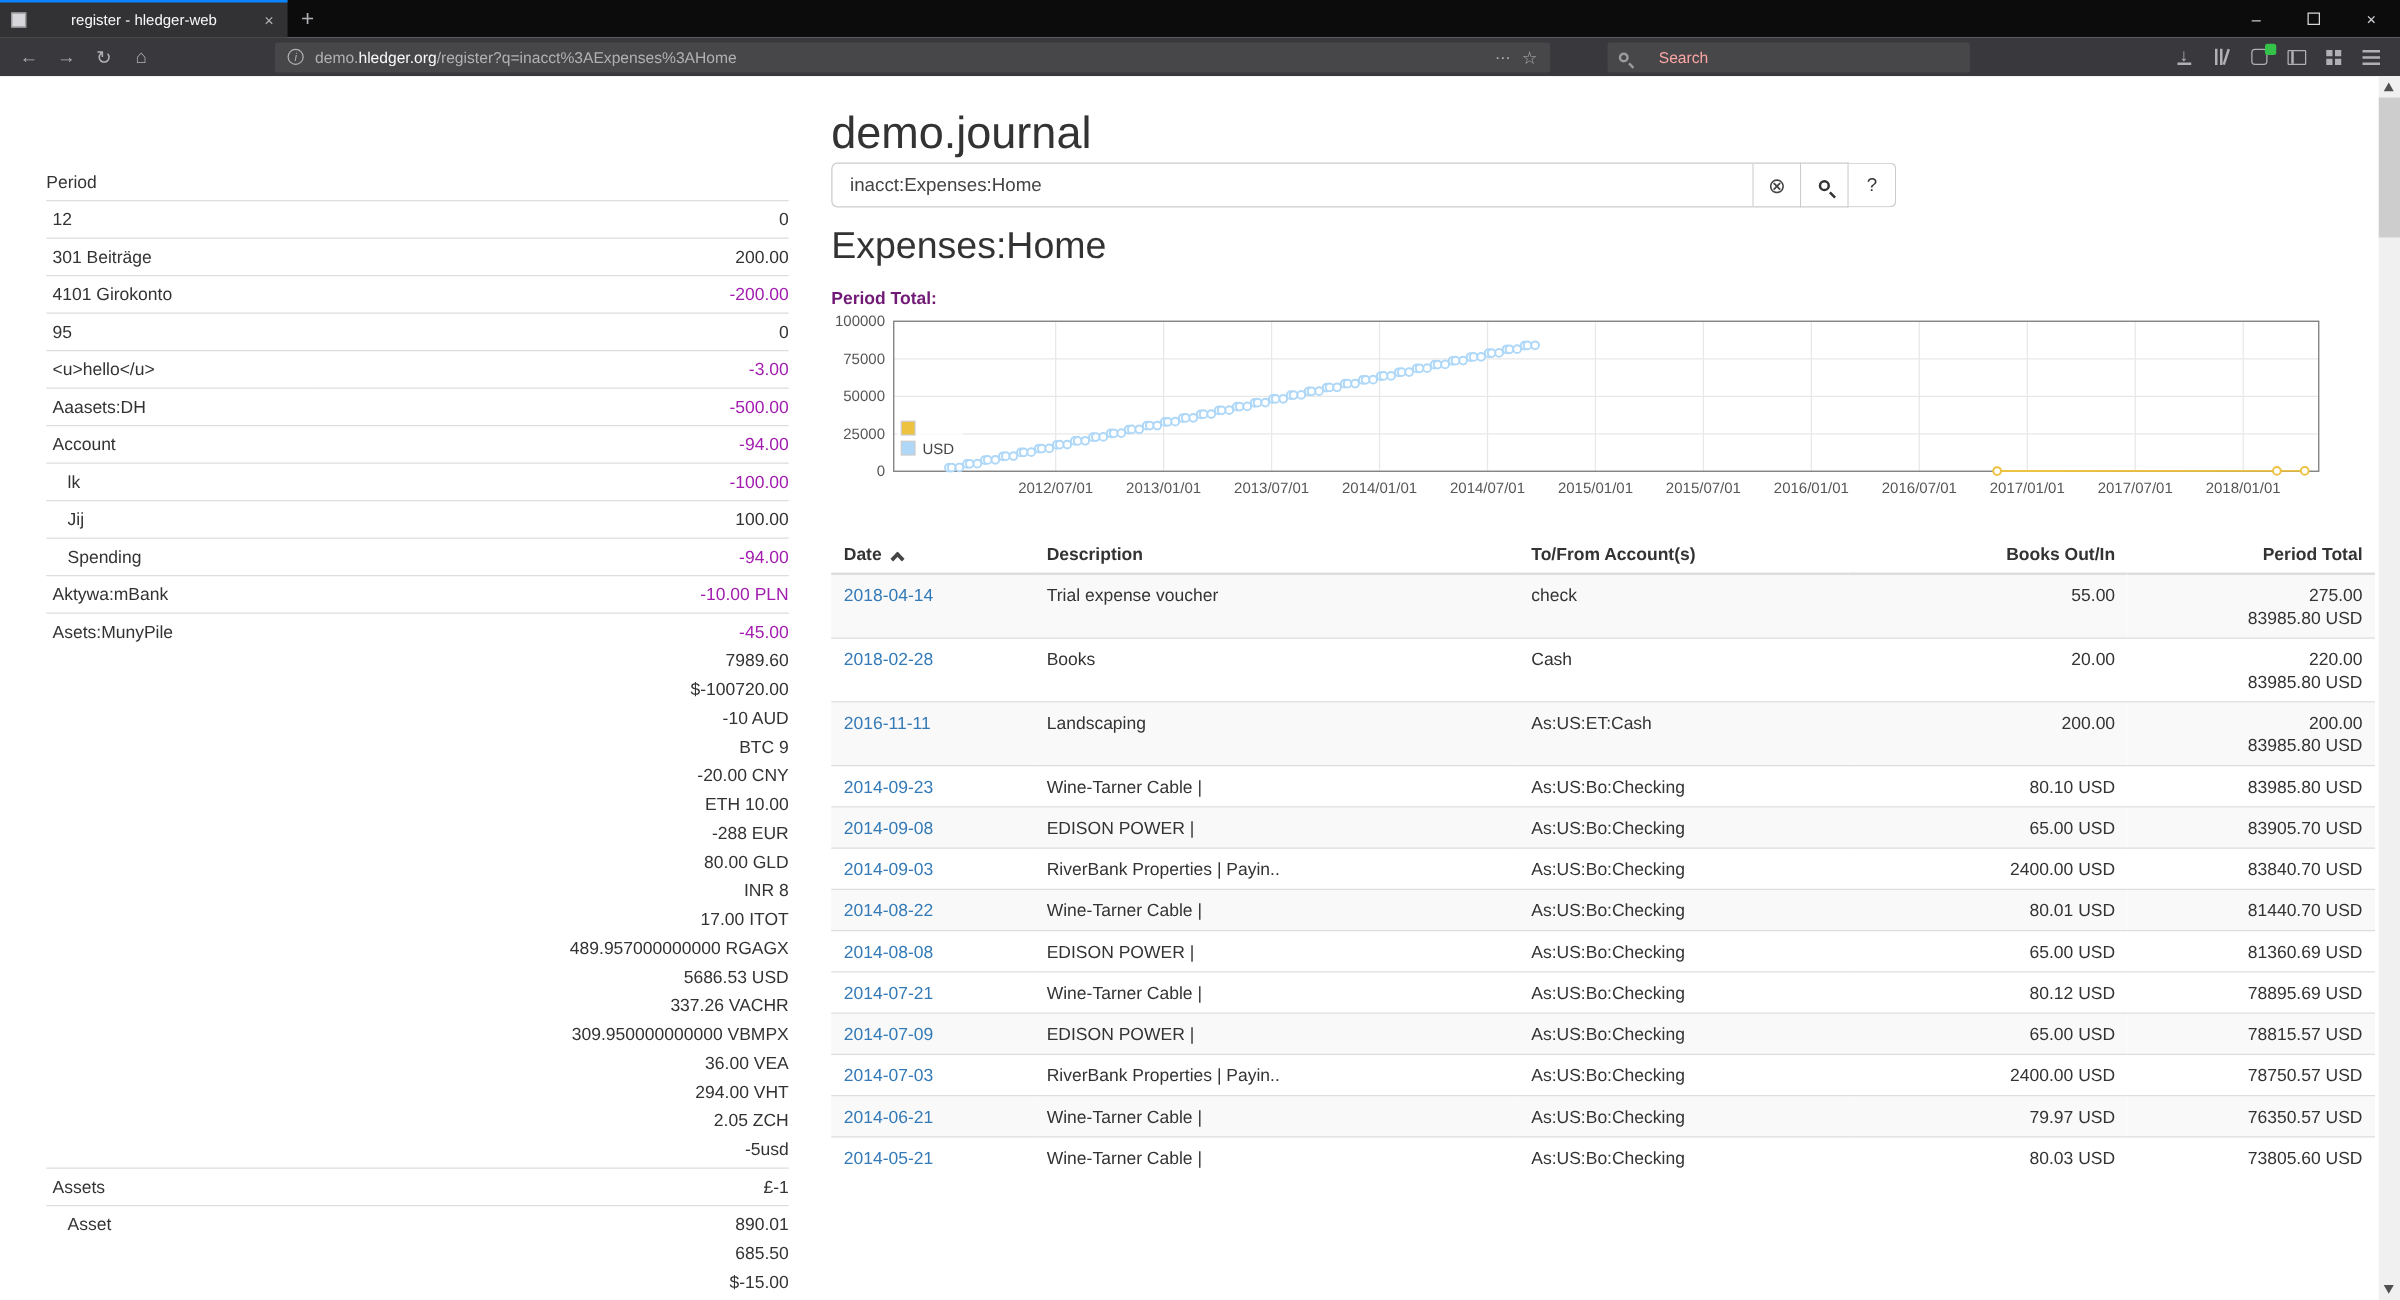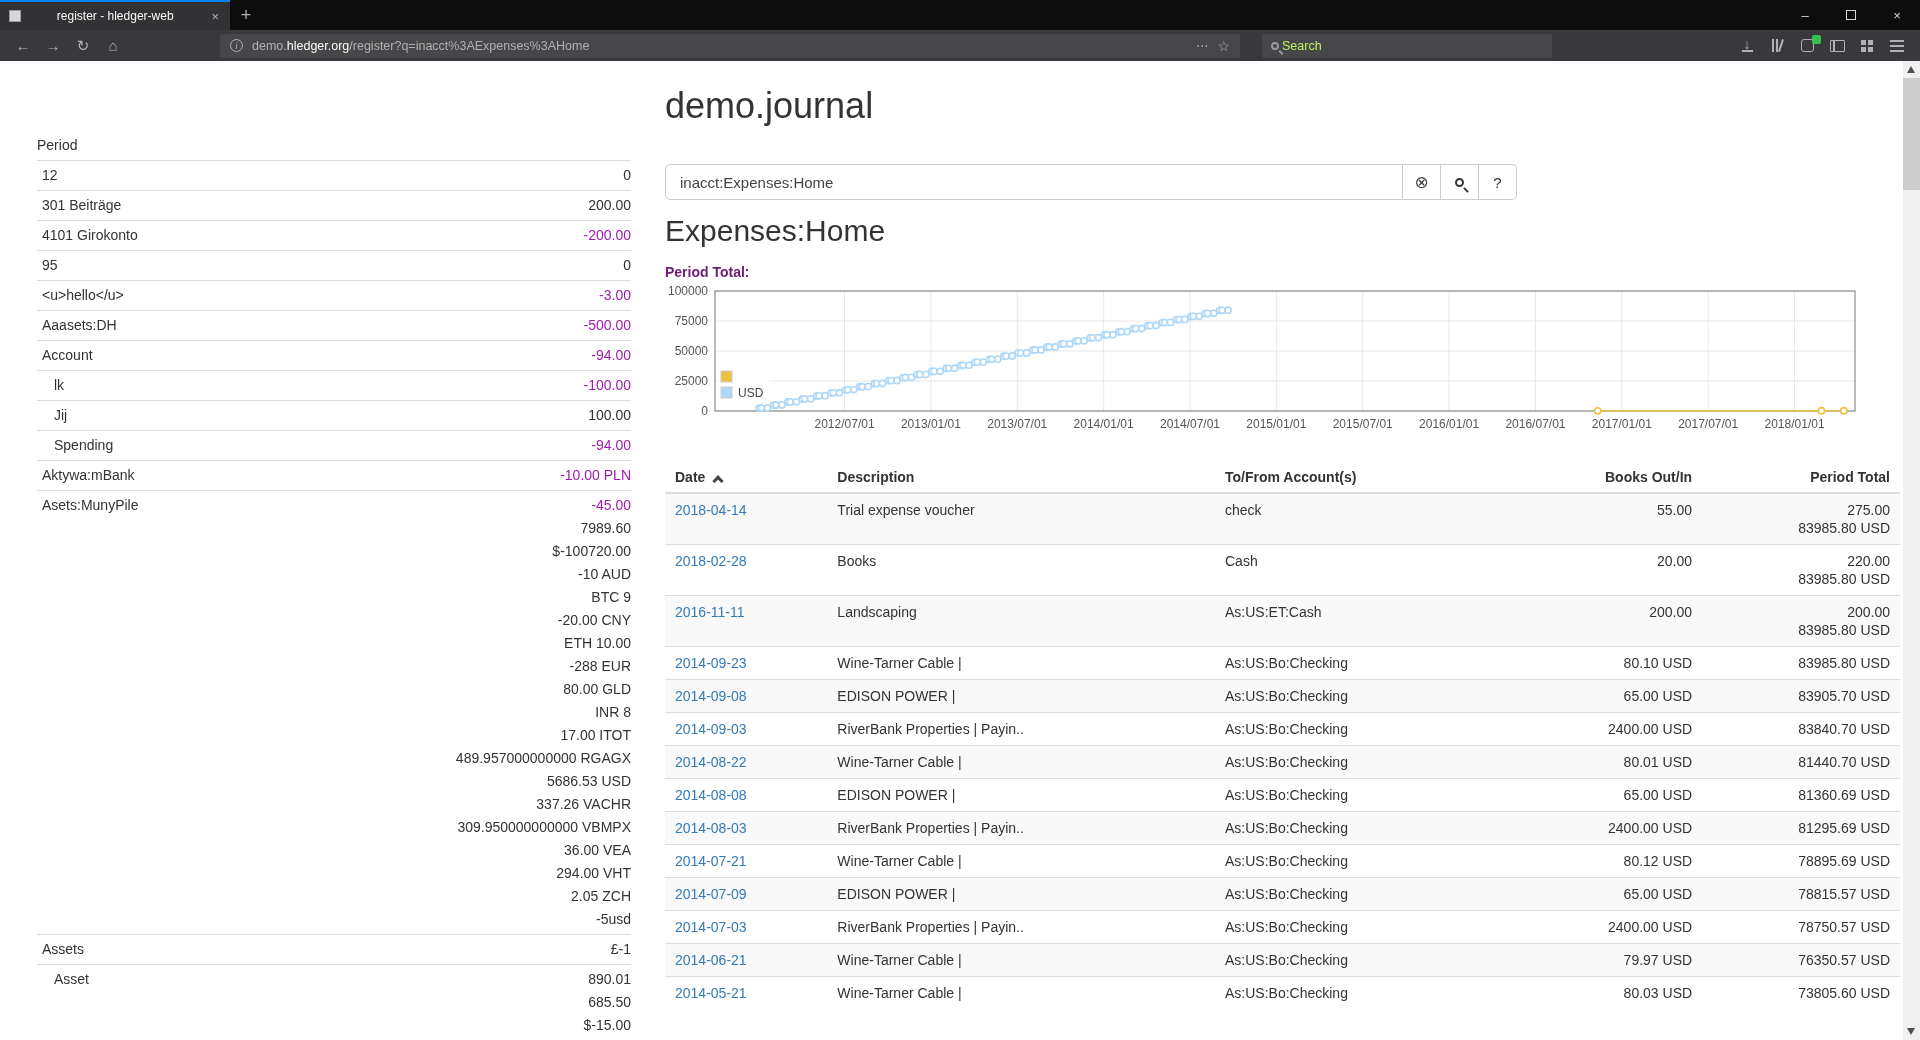--- a/index.html
+++ b/index.html
@@ -28,22 +28,22 @@
   .navbar { height:31px; background:#38383d; display:flex; align-items:center; padding:0 8px; }
   .nav-btn { width:30px; height:26px; display:flex; align-items:center; justify-content:center; color:#b1b1b3; font-size:15px; border-radius:2px; }
   .urlbar {
     width:1020px; height:24px; margin-left:92px; background:#474749; border-radius:2px;
     display:flex; align-items:center; gap:9px; padding:0 10px; font-size:12.5px; color:#b1b1b3;
   }
   .info-i { width:13px; height:13px; border:1px solid #b1b1b3; border-radius:50%; display:flex; align-items:center; justify-content:center; font-size:9px; font-style:italic; flex:0 0 auto; }
   .url-text { flex:1; white-space:nowrap; overflow:hidden; }
   .url-domain { color:#f9f9fa; }
   .searchbar {
-    width:290px; height:24px; margin-left:22px; background:#474749; border-radius:2px;
-    display:flex; align-items:center; gap:3px; padding:0 9px; font-size:12.5px; color:#bef264;
+    width:290px; height:24px; margin-left:46px; background:#474749; border-radius:2px;
+    display:flex; align-items:center; gap:24px; padding:0 9px; font-size:12.5px; color:#fca5a5;
   }
   .mag-s { display:inline-block; width:8px; height:8px; border:2px solid #9a9a9e; border-radius:50%; position:relative; flex:0 0 auto; }
   .mag-s::after { content:""; position:absolute; width:2px; height:5px; background:#9a9a9e; left:7px; top:6px; transform:rotate(-45deg); }
   .chrome-icons { margin-left:auto; display:flex; align-items:center; }
   .ci { width:30px; height:26px; display:flex; align-items:center; justify-content:center; color:#b1b1b3; font-size:14px; position:relative; }
   .dl-wrap { display:flex; flex-direction:column; align-items:center; line-height:10px; }
   .dl-wrap b { display:block; width:11px; height:2px; background:#b1b1b3; margin-top:1px; }
   .lib { display:flex; gap:2px; align-items:flex-end; height:13px; }
   .lib i { display:block; width:2px; height:13px; background:#b1b1b3; }
   .lib i:last-child { transform:rotate(18deg); }
@@ -66,21 +66,21 @@
   .sidebar .acct a { color:#333; text-decoration:none; }
   .sidebar .bal { text-align:right; white-space:nowrap; }
   .sidebar .bal div { line-height:23px; }
   .sidebar .acct { line-height:23px; }
   .pl1 { padding-left:5px !important; }
   .pl2 { padding-left:17px !important; }
   .neg { color:#a21caf; }
 
   .main { flex:1; padding:0 20px 0 28px; min-width:0; }
   h1.page-title { font-size:36px; font-weight:400; color:#333; margin:25px 0 0 0; line-height:40px; }
-  .searchrow { display:flex; width:852px; margin-top:38px;border-radius:16px; }
+  .searchrow { display:flex; width:852px; margin-top:4px;border-radius:16px; }
   .searchrow input {
     flex:1; height:36px; border:1px solid #ccc; border-radius:5px 0 0 5px;
     padding:0 14px; font-size:15px; color:#444; outline:none;
     font-family:"Liberation Sans", sans-serif;
   }
   .searchrow .btn {
     width:38px; height:36px; border:1px solid #ccc; border-left:none; background:#fff;
     font-size:15px; color:#333; display:flex; align-items:center; justify-content:center; cursor:pointer;
   }
   .searchrow .btn:last-child { border-radius:0 5px 5px 0; }
@@ -550,29 +550,20 @@
           </tr>
           <tr>
             <td><a href="#" class="datelink">2014-08-08</a></td>
             <td>EDISON POWER |</td>
             <td>As:US:Bo:Checking</td>
             <td class="num">65.00 USD</td>
             <td class="num">
               <div>81360.69 USD</div>
             </td>
           </tr>
-          <tr class="stripe">
-            <td><a href="#" class="datelink">2014-08-03</a></td>
-            <td>RiverBank Properties | Payin..</td>
-            <td>As:US:Bo:Checking</td>
-            <td class="num">2400.00 USD</td>
-            <td class="num">
-              <div>81295.69 USD</div>
-            </td>
-          </tr>
           <tr>
             <td><a href="#" class="datelink">2014-07-21</a></td>
             <td>Wine-Tarner Cable |</td>
             <td>As:US:Bo:Checking</td>
             <td class="num">80.12 USD</td>
             <td class="num">
               <div>78895.69 USD</div>
             </td>
           </tr>
           <tr class="stripe">

